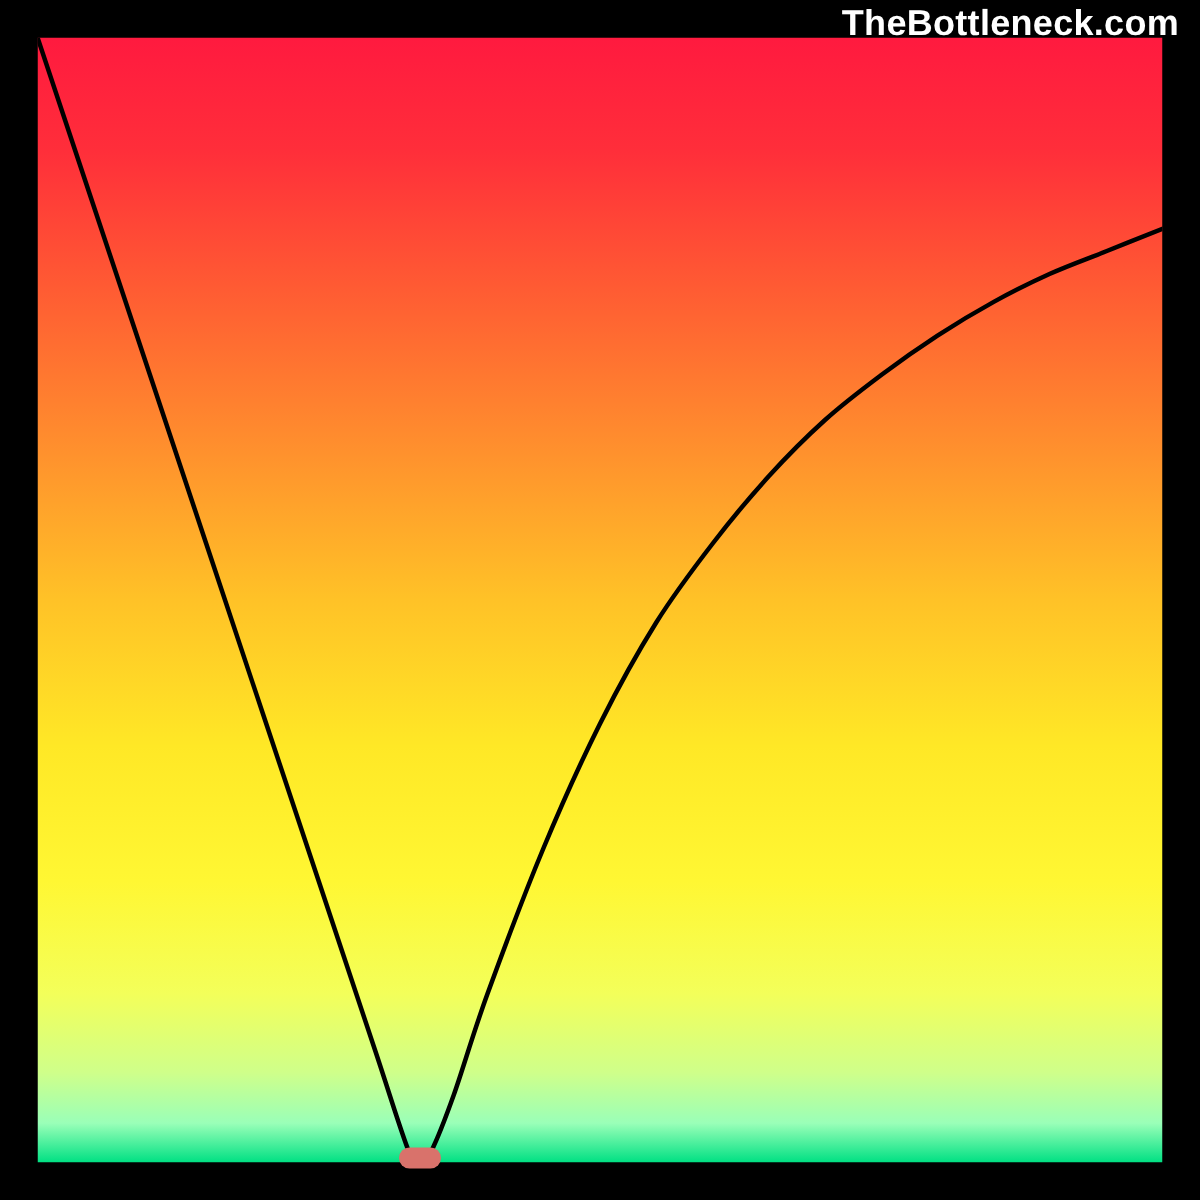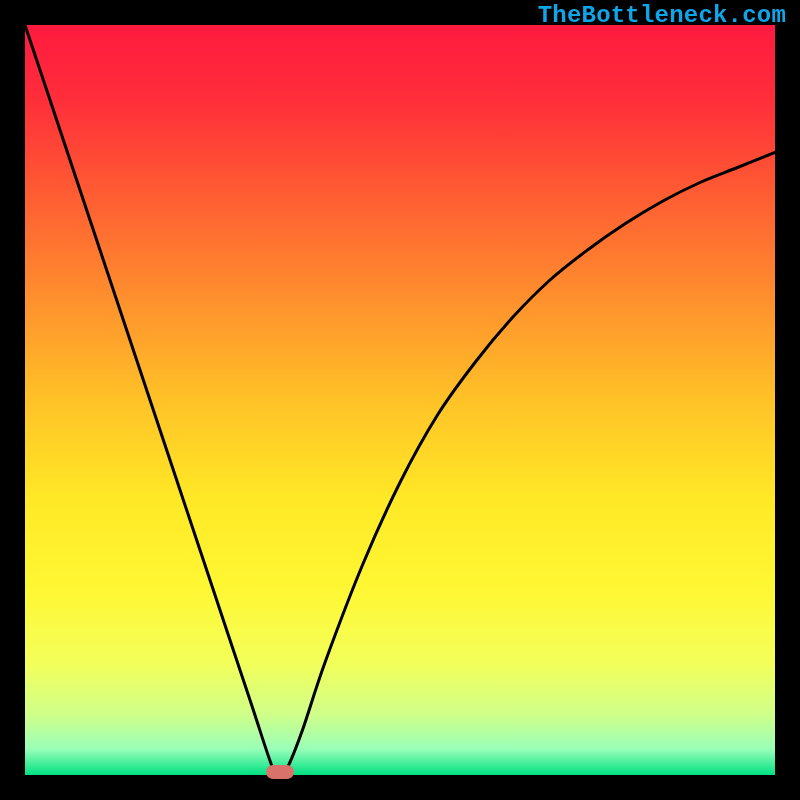--- a/index.html
+++ b/index.html
@@ -7,24 +7,24 @@
   .frame {
     position: relative;
     width: 800px;
     height: 800px;
     background: #000;
   }
   .watermark {
     position: absolute;
     top: 2px;
     right: 14px;
-    font-family: Liberation Mono, monospace;
+    font-family: Liberation Sans, sans-serif;
     font-size: 24px;
     font-weight: 600;
-    color: #0ea5e9;
+    color: #ffffff;
     letter-spacing: 0.2px;
     z-index: 5;
   }
   .plot {
     position: absolute;
     left: 25px;
     top: 25px;
     width: 750px;
     height: 750px;
   }

